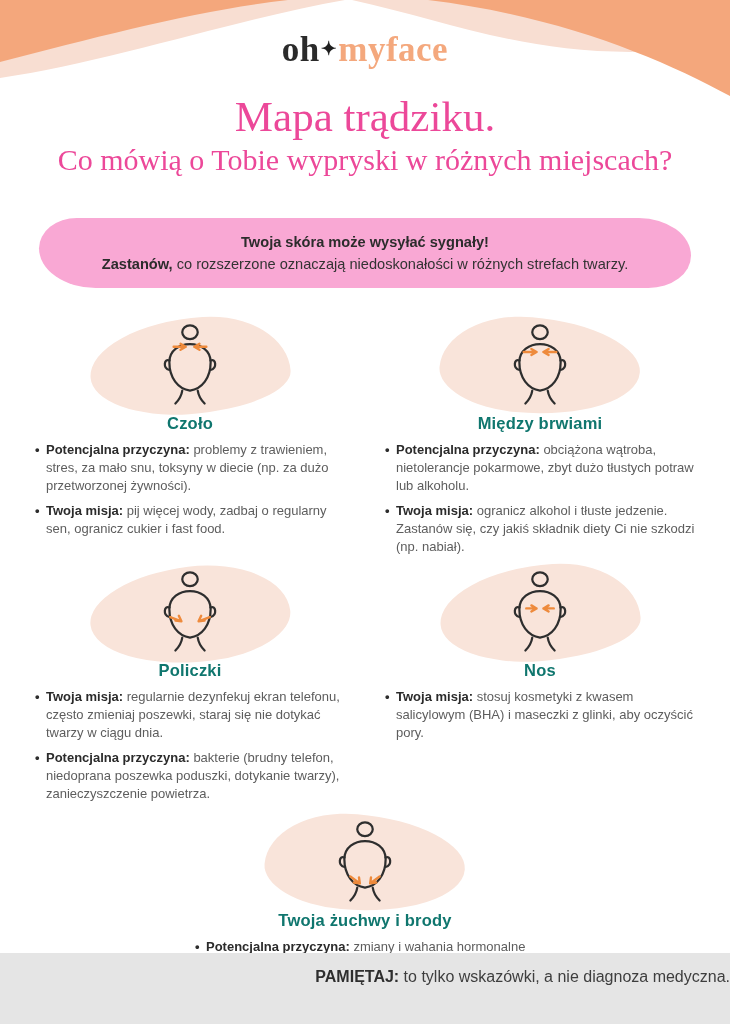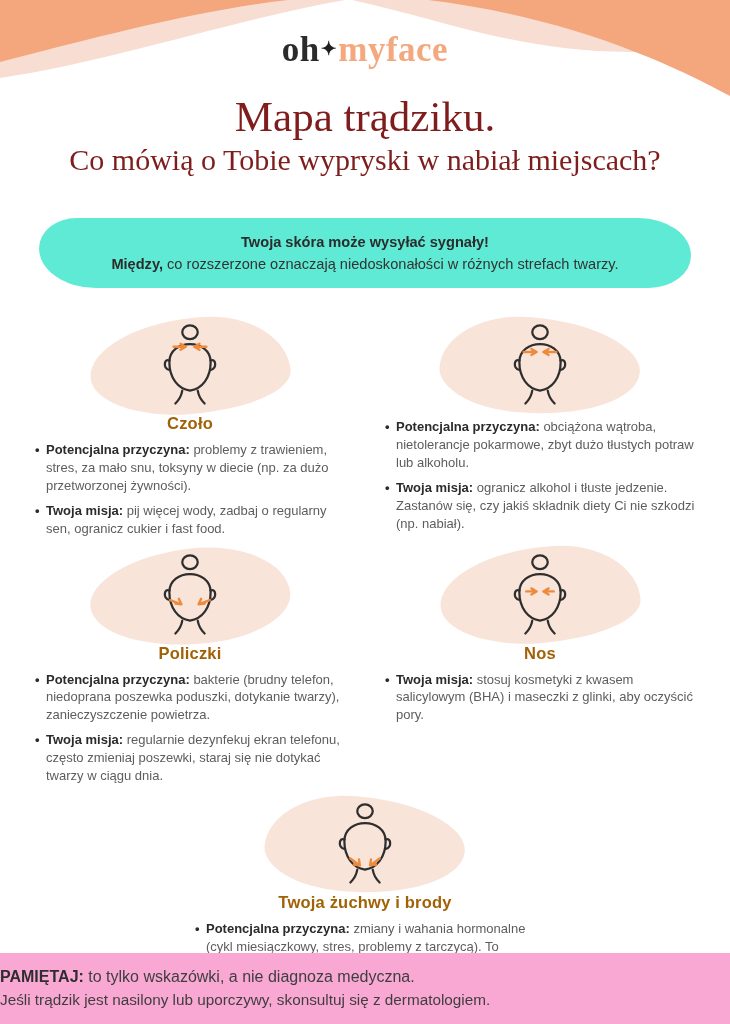--- a/index.html
+++ b/index.html
@@ -7,50 +7,50 @@
         font-family:"Liberation Sans","DejaVu Sans",sans-serif;}
   
   .top-waves{position:absolute;top:0;left:0;display:block;}
   
   .logo{position:relative;text-align:center;padding-top:30px;
         font-family:"Liberation Serif","DejaVu Serif",serif;font-weight:700;font-size:35px;letter-spacing:.5px;}
   .logo-oh{color:#2b2b2b;}
   .logo-diamond{color:#1f1f1f;font-size:19px;vertical-align:6px;padding:0 1px;}
   .logo-myface{color:#f4a87d;}
   
-  .title-block{position:relative;text-align:center;color:#7f1d1d;
+  .title-block{position:relative;text-align:center;color:#ec4899;
                font-family:"Liberation Serif","DejaVu Serif",serif;}
   .title-block h1{margin:24px 0 0;font-size:43px;font-weight:500;line-height:1.05;}
   .title-block h2{margin:4px 0 0;font-size:30px;font-weight:500;line-height:1.15;}
   
-  .banner{position:relative;width:620px;margin:40px auto 16px;background:#5eead4;
+  .banner{position:relative;width:620px;margin:40px auto 16px;background:#f9a8d4;
           border-radius:48% 52% 45% 55% / 160% 180% 170% 190%;
           border-radius:40px 55px 45px 60px / 32px 40px 34px 42px;
           text-align:center;padding:13px 16px 12px;color:#333;}
   .banner p{margin:0;font-size:14.6px;line-height:1.55;}
   .banner strong{font-weight:700;color:#2c2c2c;}
   
   .sections-grid{position:relative;display:grid;grid-template-columns:1fr 1fr;
                  column-gap:24px;row-gap:2px;padding:0 27px;margin-top:30px;}
   .zone{min-width:0;}
   .zone-jaw{grid-column:1 / 3;width:356px;margin:2px auto 0;}
   .icon-wrap{position:relative;height:92px;}
   .blob{position:absolute;left:50%;top:52%;width:200px;height:96px;transform:translate(-50%,-50%) rotate(-4deg);
         background:#f9e4da;border-radius:58% 42% 52% 48% / 55% 62% 38% 45%;}
   .blob-b{transform:translate(-50%,-50%) rotate(5deg);border-radius:44% 56% 60% 40% / 60% 48% 52% 40%;}
   .blob-c{transform:translate(-50%,-48%) rotate(-7deg);border-radius:52% 48% 42% 58% / 48% 58% 42% 52%;}
   .face{position:absolute;left:50%;top:50%;width:86px;height:86px;transform:translate(-50%,-50%);}
-  .zone-title{margin:4px 0 6px;text-align:center;font-size:16.5px;font-weight:700;color:#a16207;letter-spacing:.2px;}
+  .zone-title{margin:4px 0 6px;text-align:center;font-size:16.5px;font-weight:700;color:#0f766e;letter-spacing:.2px;}
   .zone-list{list-style:none;margin:8px;padding:0;font-size:13px;line-height:1.38;color:#5d5d5d;}
   .zone-list li{position:relative;padding-left:11px;margin:0 0 7px;}
   .zone-list li::before{content:"•";position:absolute;left:0;top:0;color:#2d2d2d;font-weight:700;}
   .zone-list strong{color:#2b2b2b;font-weight:700;}
   
-  .footer{position:absolute;left:0;bottom:0;width:730px;height:71px;background:#f9a8d4;
-          text-align:left;color:#3e3e3e;}
+  .footer{position:absolute;left:0;bottom:0;width:730px;height:71px;background:#e5e5e5;
+          text-align:right;color:#3e3e3e;}
   .footer p{margin:0;line-height:1.5;}
   .footer .f1{padding-top:12px;font-size:16px;}
   .footer .f1 strong{font-weight:700;color:#2e2e2e;}
   .footer .f2{font-size:15.3px;}
   svg .stroke-face{fill:none;stroke:#2e2e2e;stroke-width:2.6;stroke-linecap:round;stroke-linejoin:round;}
   svg .arrows{fill:none;stroke:#ee8a3c;stroke-width:2.8;stroke-linecap:round;stroke-linejoin:round;}
 </style>
 </head>
 <body>
 
@@ -75,26 +75,26 @@
     <path d="M0,62 C100,36 200,10 288,0 L0,0 Z" fill="#f4a77c"></path>
     <path d="M428,0 C560,16 660,58 730,96 L730,0 Z" fill="#f4a77c"></path>
   </svg>
 
   <div class="logo">
     <span class="logo-oh">oh</span><span class="logo-diamond">✦</span><span class="logo-myface">myface</span>
   </div>
 
   <div class="title-block">
     <h1>Mapa trądziku.</h1>
-    <h2>Co mówią o Tobie wypryski w nabiał miejscach?</h2>
+    <h2>Co mówią o Tobie wypryski w różnych miejscach?</h2>
   </div>
 
   <div class="banner">
     <p><strong>Twoja skóra może wysyłać sygnały!</strong></p>
-    <p><strong>Między,</strong><span> co rozszerzone oznaczają niedoskonałości w różnych strefach twarzy.</span></p>
+    <p><strong>Zastanów,</strong><span> co rozszerzone oznaczają niedoskonałości w różnych strefach twarzy.</span></p>
   </div>
 
   <main class="sections-grid">
 
     <section class="zone">
       <div class="icon-wrap">
         <div class="blob"></div>
         <svg class="face" viewBox="0 0 100 100">
           <use href="#face-base"></use>
           <g class="arrows">
@@ -112,40 +112,41 @@
     <section class="zone">
       <div class="icon-wrap">
         <div class="blob blob-b"></div>
         <svg class="face" viewBox="0 0 100 100">
           <use href="#face-base"></use>
           <g class="arrows">
               <path d="M31,36 H46 M46,36 l-6,-3.5 M46,36 l-6,3.5 M69,36 H54 M54,36 l6,-3.5 M54,36 l6,3.5"></path>
             </g>
         </svg>
       </div>
+      <h3 class="zone-title">Między brwiami</h3>
       <ul class="zone-list">
         <li><strong>Potencjalna przyczyna:</strong><span> obciążona wątroba, nietolerancje pokarmowe, zbyt dużo tłustych potraw lub alkoholu.</span></li>
         <li><strong>Twoja misja:</strong><span> ogranicz alkohol i tłuste jedzenie. Zastanów się, czy jakiś składnik diety Ci nie szkodzi (np. nabiał).</span></li>
       </ul>
     </section>
 
     <section class="zone">
       <div class="icon-wrap">
         <div class="blob blob-c"></div>
         <svg class="face" viewBox="0 0 100 100">
           <use href="#face-base"></use>
           <g class="arrows">
               <path d="M27,57 L40,62 M40,62 l-7,-1 M40,62 l-3,-6.5 M73,57 L60,62 M60,62 l7,-1 M60,62 l3,-6.5"></path>
             </g>
         </svg>
       </div>
       <h3 class="zone-title">Policzki</h3>
       <ul class="zone-list">
+        <li><strong>Twoja misja:</strong><span> regularnie dezynfekuj ekran telefonu, często zmieniaj poszewki, staraj się nie dotykać twarzy w ciągu dnia.</span></li>
         <li><strong>Potencjalna przyczyna:</strong><span> bakterie (brudny telefon, niedoprana poszewka poduszki, dotykanie twarzy), zanieczyszczenie powietrza.</span></li>
-        <li><strong>Twoja misja:</strong><span> regularnie dezynfekuj ekran telefonu, często zmieniaj poszewki, staraj się nie dotykać twarzy w ciągu dnia.</span></li>
       </ul>
     </section>
 
     <section class="zone">
       <div class="icon-wrap">
         <div class="blob"></div>
         <svg class="face" viewBox="0 0 100 100">
           <use href="#face-base"></use>
           <g class="arrows">
               <path d="M34,47 H46 M46,47 l-6,-3.5 M46,47 l-6,3.5 M66,47 H54 M54,47 l6,-3.5 M54,47 l6,3.5"></path>
@@ -172,16 +173,15 @@
       <ul class="zone-list">
         <li><strong>Potencjalna przyczyna:</strong><span> zmiany i wahania hormonalne (cykl miesiączkowy, stres, problemy z tarczycą). To najczęstsza lokalizacja trądziku dorosłych.</span></li>
         <li><strong>Twoja misja:</strong><span> zadbaj o redukcję stresu. W przypadku uporczywych zmian skonsultuj się z lekarzem lub endokrynologiem.</span></li>
       </ul>
     </section>
 
   </main>
 
   <footer class="footer">
     <p class="f1"><strong>PAMIĘTAJ:</strong><span> to tylko wskazówki, a nie diagnoza medyczna.</span></p>
-    <p class="f2">Jeśli trądzik jest nasilony lub uporczywy, skonsultuj się z dermatologiem.</p>
   </footer>
 
 </div>
 
 </body></html>

